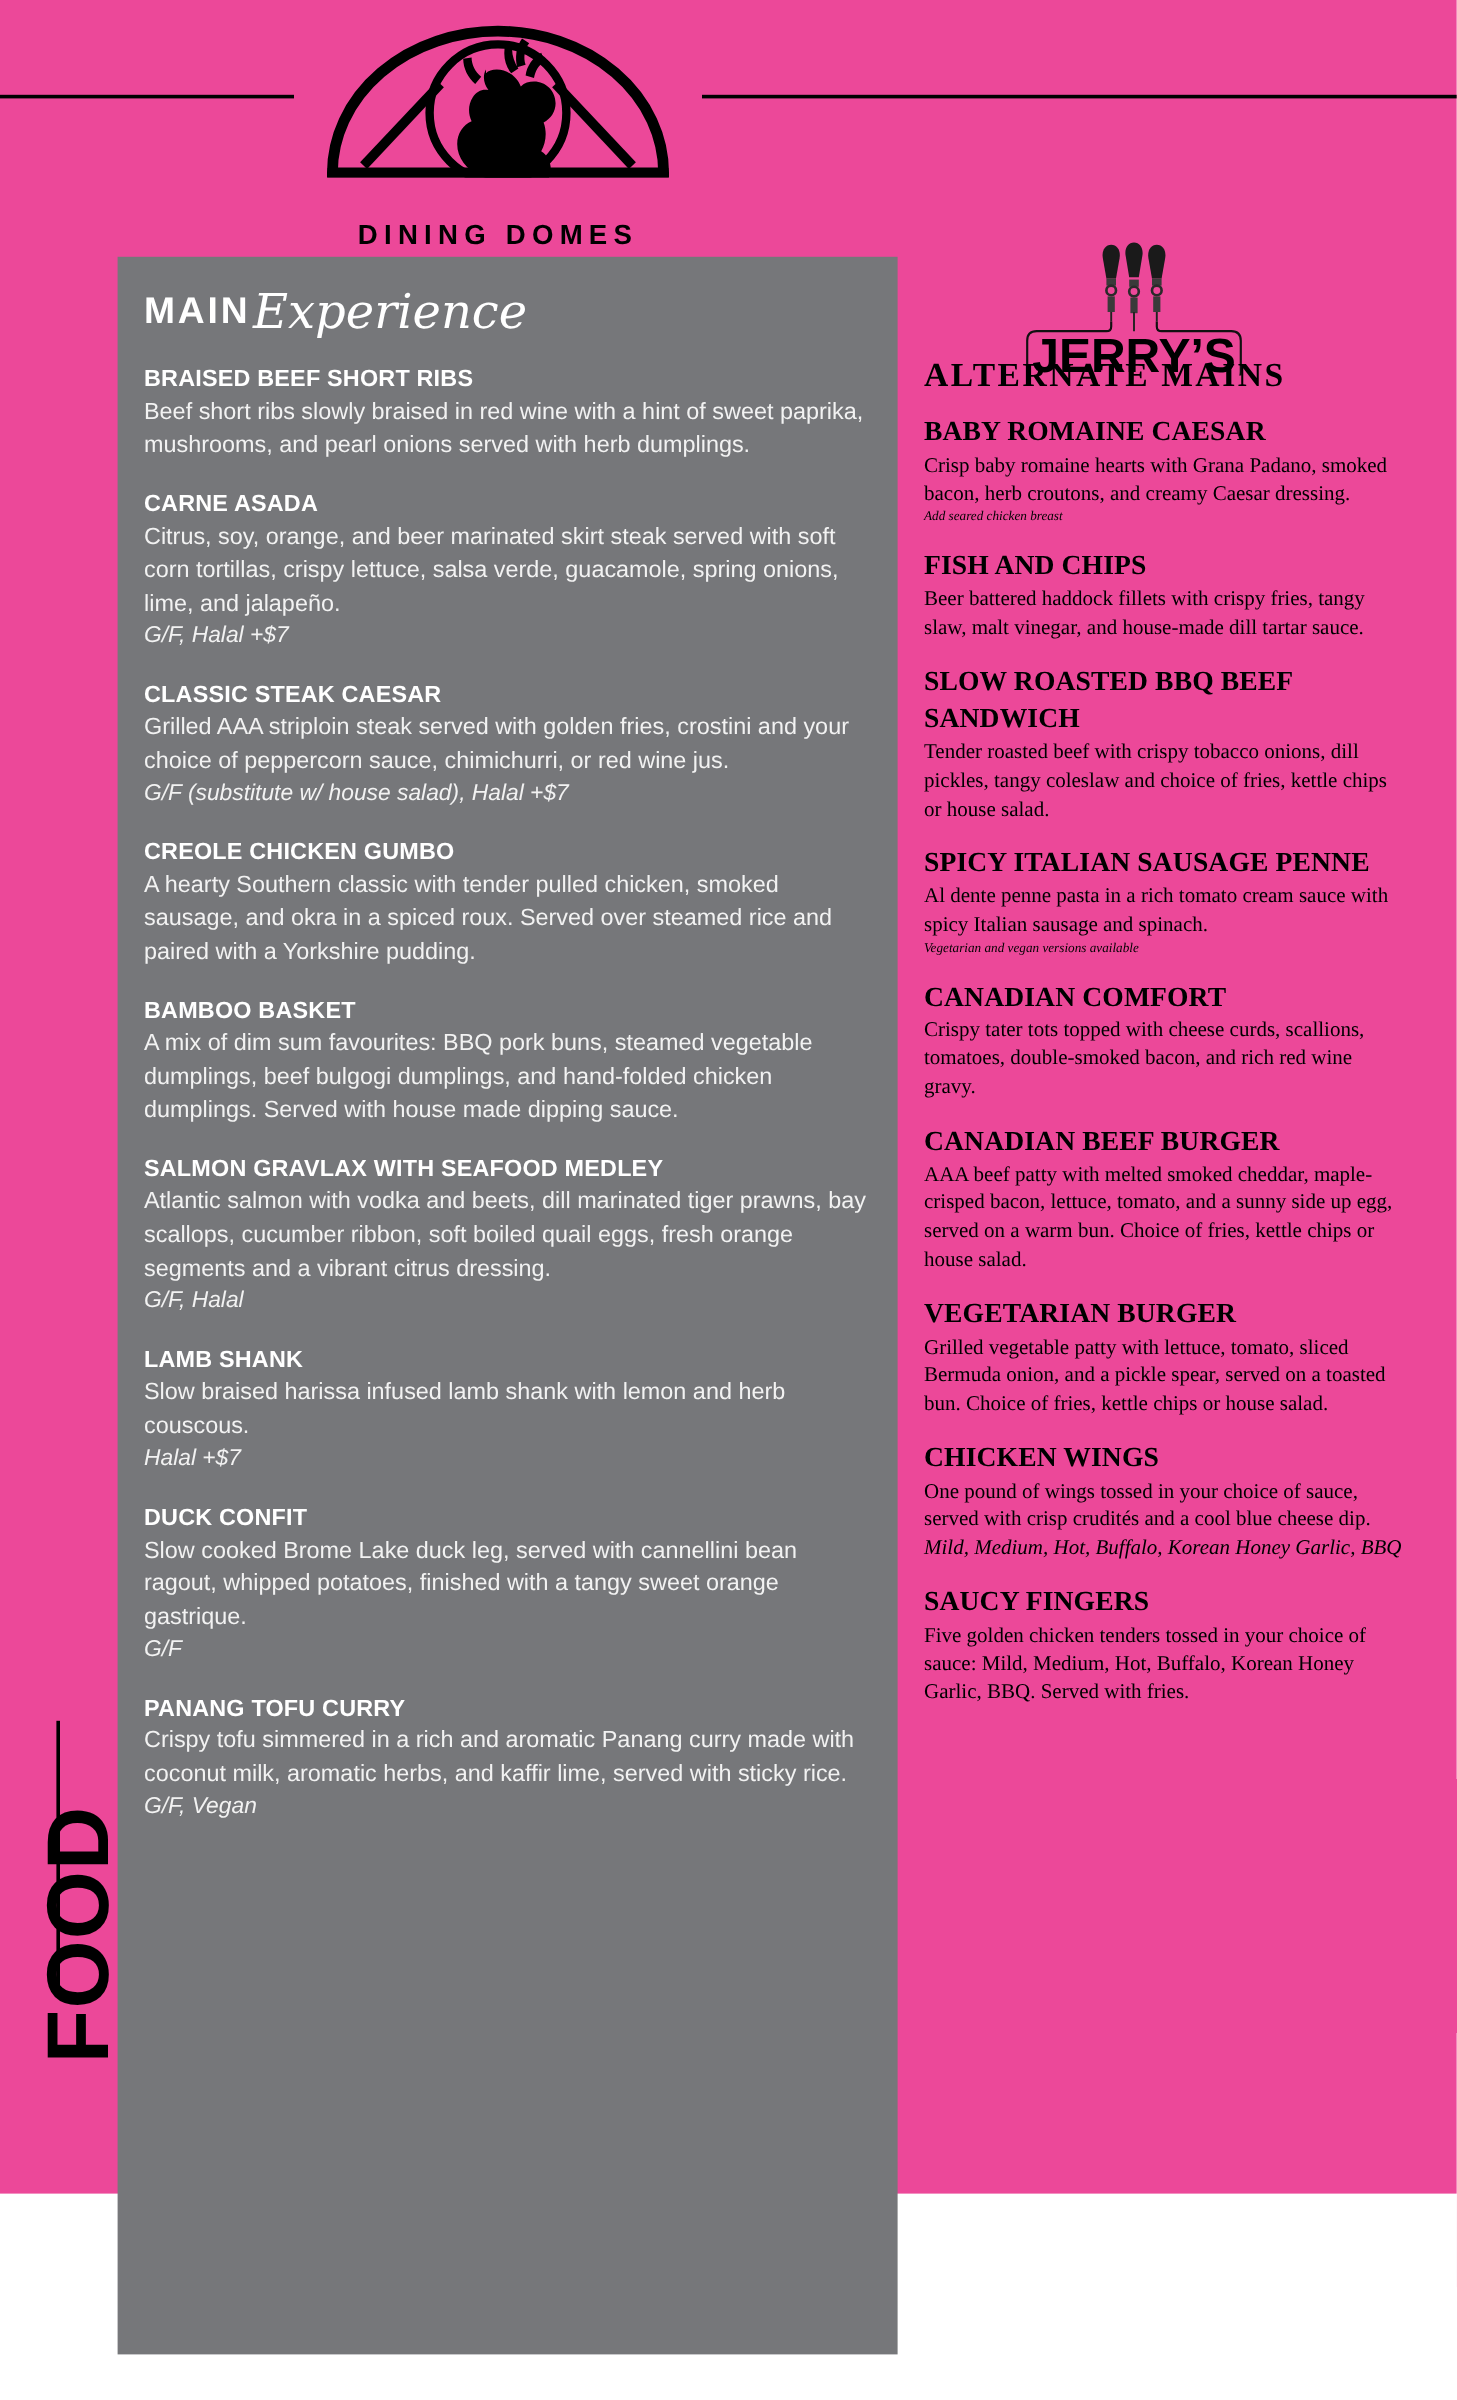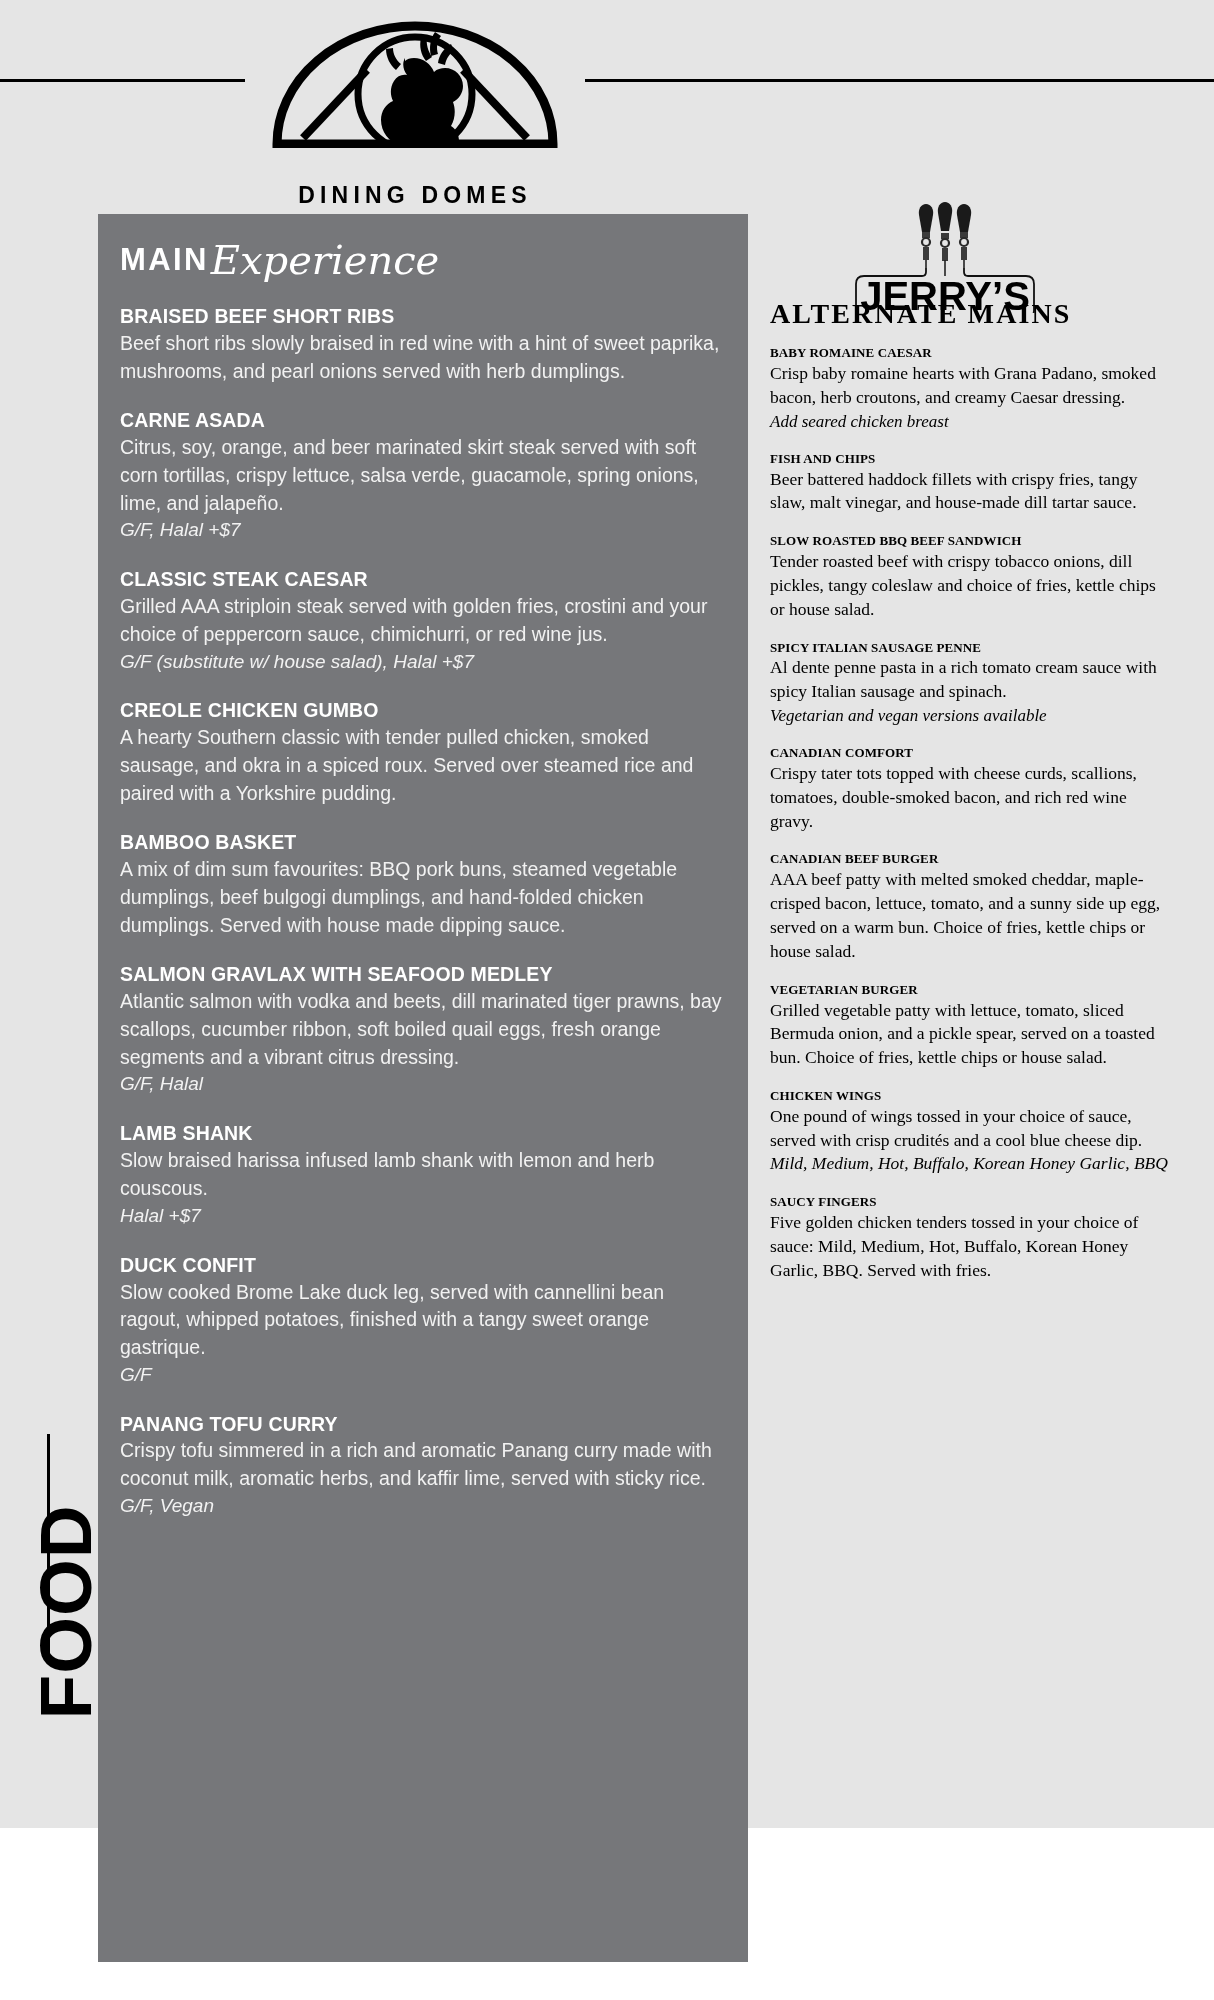--- a/index.html
+++ b/index.html
@@ -9,21 +9,21 @@
     height: 2000px;
     background: #ffffff;
     font-family: "Liberation Sans", sans-serif;
     overflow: hidden;
   }
 
   #page {
     position: relative;
     width: 1214px;
     height: 1828px;
-    background: #e5e5e5;
+    background: #ec4899;
   }
 
   
   .rule {
     position: absolute;
     height: 3px;
     background: #000;
     top: 79px;
   }
   .rule-left  { left: 0px;   width: 245px; }
@@ -133,34 +133,34 @@
     font-size: 28px;
     font-weight: 700;
     letter-spacing: 2.1px;
     color: #000;
     margin-bottom: 16px;
     line-height: 1;
   }
 
   .right-col .item-name {
     color: #000;
-    font-size: 13px;
+    font-size: 23px;
     font-weight: 700;
     letter-spacing: 0.1px;
     line-height: 1.38;
   }
   .right-col .item-desc {
     color: #000;
     font-size: 17.5px;
     font-weight: 400;
     line-height: 1.36;
   }
   .right-col .item-note {
     color: #000;
-    font-size: 17px;
+    font-size: 11px;
     font-style: italic;
     line-height: 1.36;
   }
   .right-col .item { margin-bottom: 17px; }
 
   .inline-italic { font-style: italic; }
 
   
   .side-rule {
     position: absolute;

